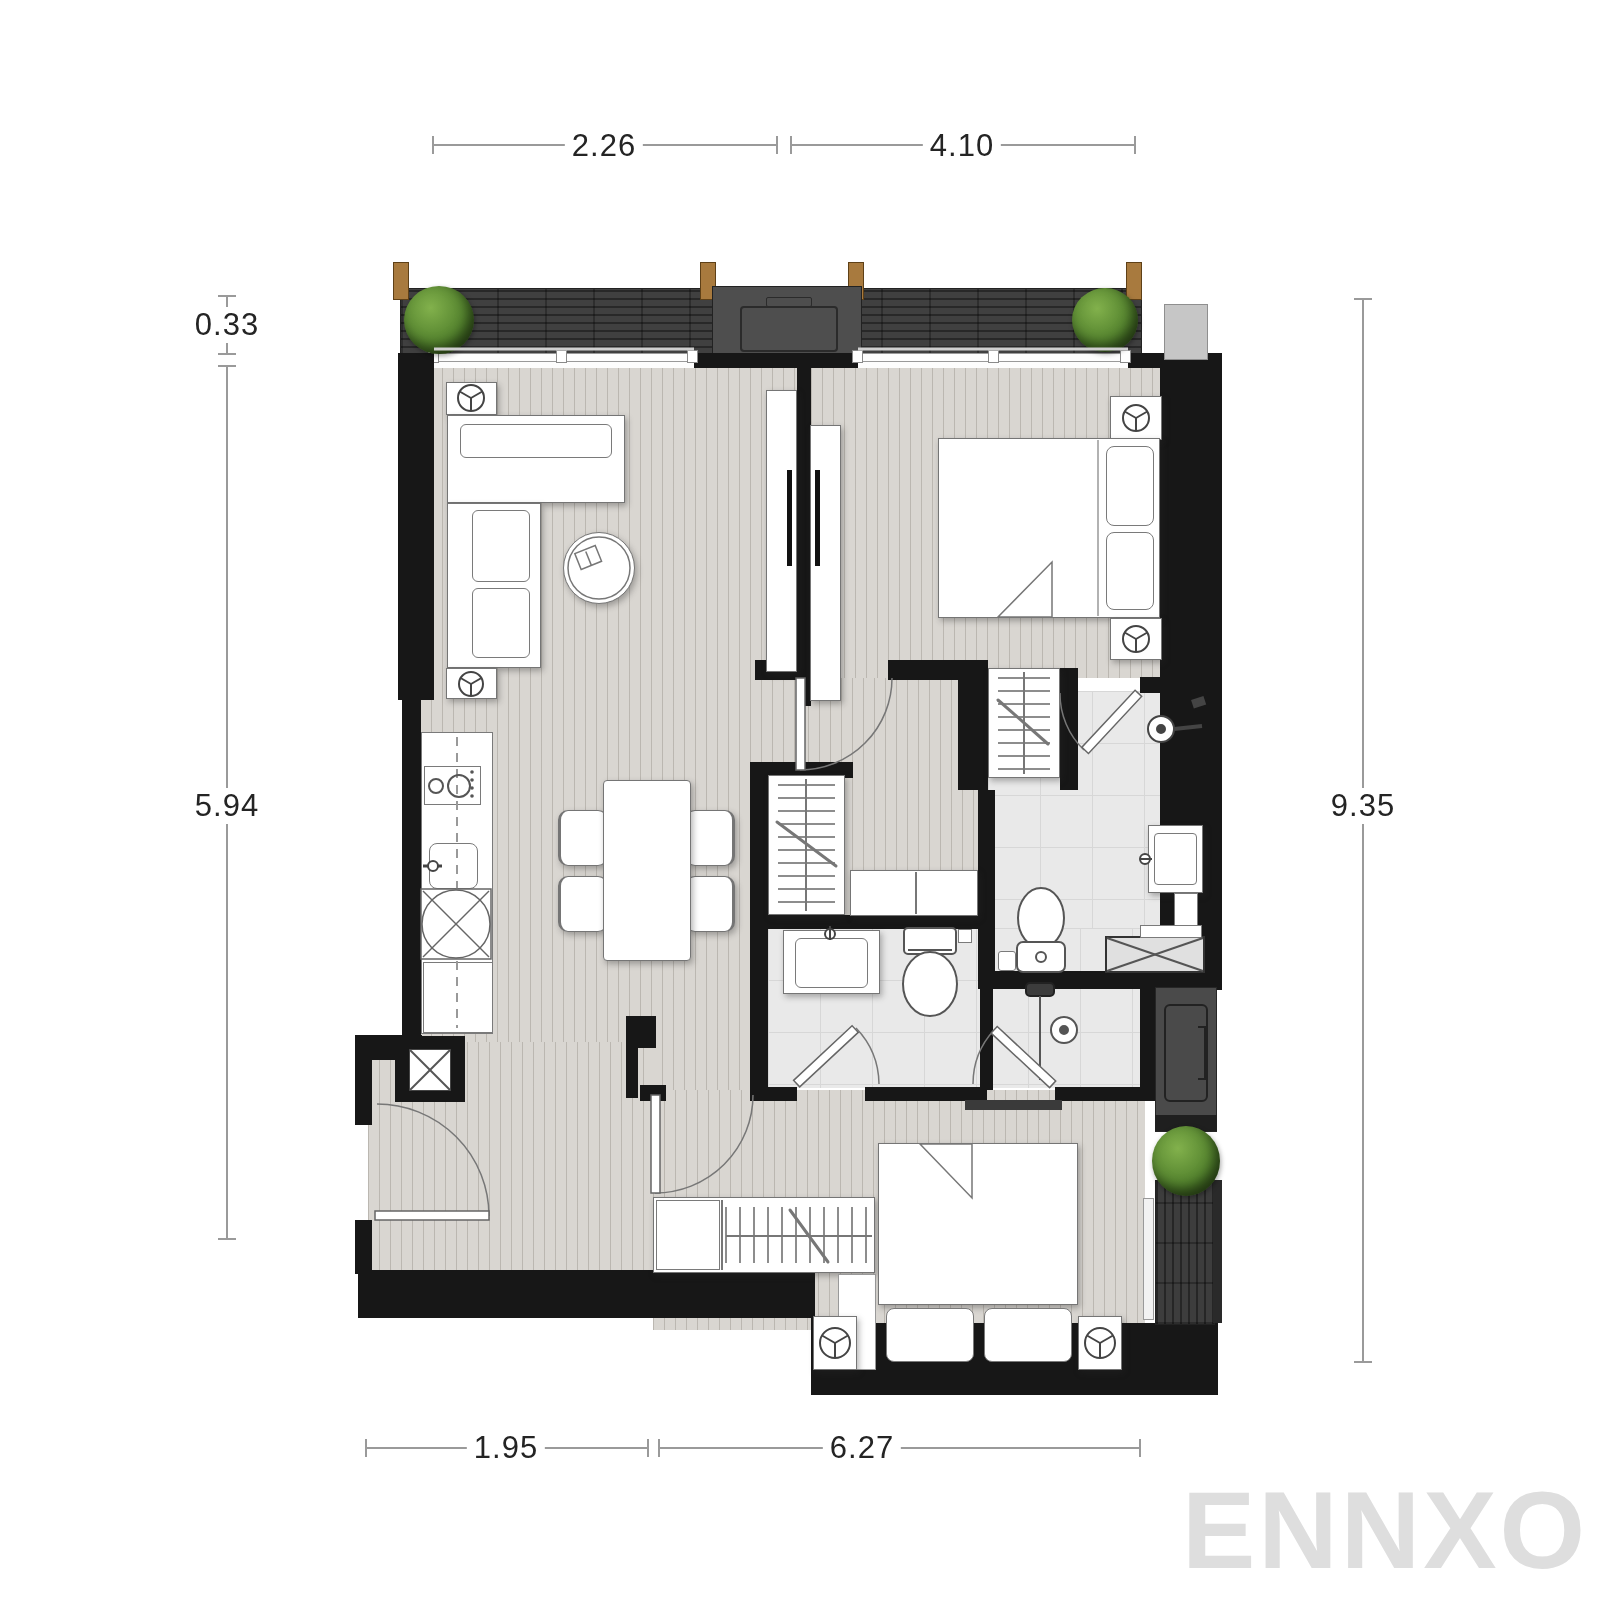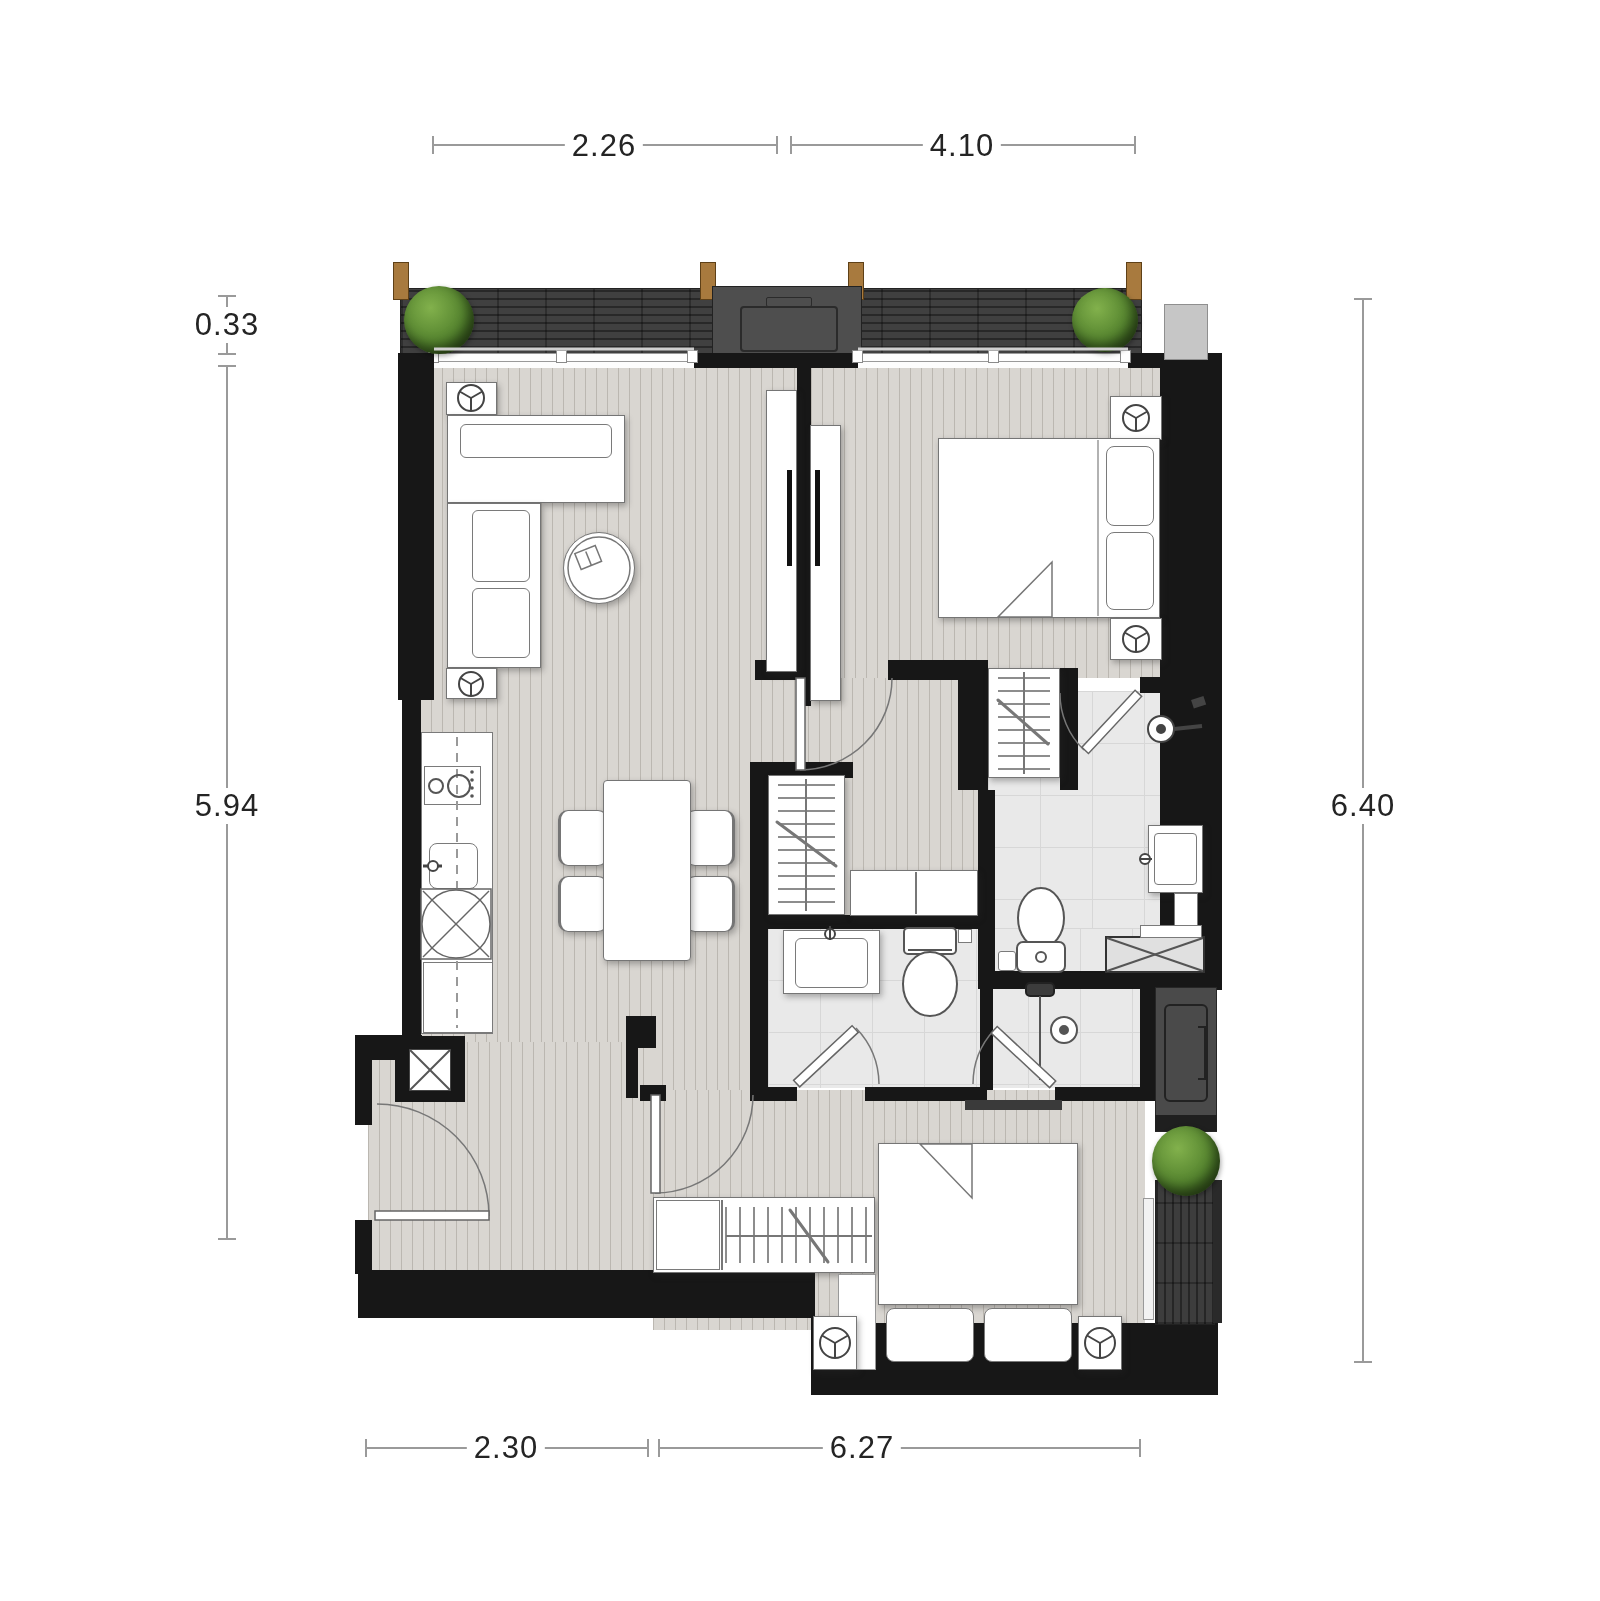--- a/index.html
+++ b/index.html
@@ -59,26 +59,26 @@
   <div class="dim-label" style="left:227px;top:325px;">0.33</div>
 
   <div class="dim-line" style="left:226px;top:365px;width:2px;height:875px;"></div>
   <div class="dim-line" style="left:218px;top:365px;width:18px;height:2px;"></div>
   <div class="dim-line" style="left:218px;top:1238px;width:18px;height:2px;"></div>
   <div class="dim-label" style="left:227px;top:806px;">5.94</div>
 
   <div class="dim-line" style="left:1362px;top:298px;width:2px;height:1065px;"></div>
   <div class="dim-line" style="left:1354px;top:298px;width:18px;height:2px;"></div>
   <div class="dim-line" style="left:1354px;top:1361px;width:18px;height:2px;"></div>
-  <div class="dim-label" style="left:1363px;top:806px;">6.40</div>
+  <div class="dim-label" style="left:1363px;top:806px;">9.35</div>
 
   <div class="dim-line" style="left:365px;top:1447px;width:283px;height:2px;"></div>
   <div class="dim-line" style="left:365px;top:1439px;width:2px;height:18px;"></div>
   <div class="dim-line" style="left:647px;top:1439px;width:2px;height:18px;"></div>
-  <div class="dim-label" style="left:506px;top:1448px;">2.30</div>
+  <div class="dim-label" style="left:506px;top:1448px;">1.95</div>
   <div class="dim-line" style="left:658px;top:1447px;width:482px;height:2px;"></div>
   <div class="dim-line" style="left:658px;top:1439px;width:2px;height:18px;"></div>
   <div class="dim-line" style="left:1139px;top:1439px;width:2px;height:18px;"></div>
   <div class="dim-label" style="left:862px;top:1448px;">6.27</div>
 
   <div class="balc" style="left:400px;top:288px;width:740px;height:67px;"></div>
   <div class="post" style="left:393px;top:262px;width:16px;height:38px;"></div>
   <div class="post" style="left:700px;top:262px;width:16px;height:38px;"></div>
   <div class="post" style="left:848px;top:262px;width:16px;height:38px;"></div>
   <div class="post" style="left:1126px;top:262px;width:16px;height:38px;"></div>
@@ -367,13 +367,14 @@
         <path d="M 994 1030 A 80 80 0 0 0 973 1084"></path>
         <rect x="1053" y="1079" width="80" height="9" fill="#fff" stroke="#666" transform="rotate(-137 1053 1084)"></rect>
       </g>
       <g>
         <path d="M 1084 750 A 78 78 0 0 1 1060 693"></path>
         <rect x="1138" y="688" width="78" height="9" fill="#fff" stroke="#666" transform="rotate(133 1138 693)"></rect>
       </g>
     </g>
   </svg>
 
+  <div id="watermark">ENNXO</div>
 </div>
 
 </body></html>

